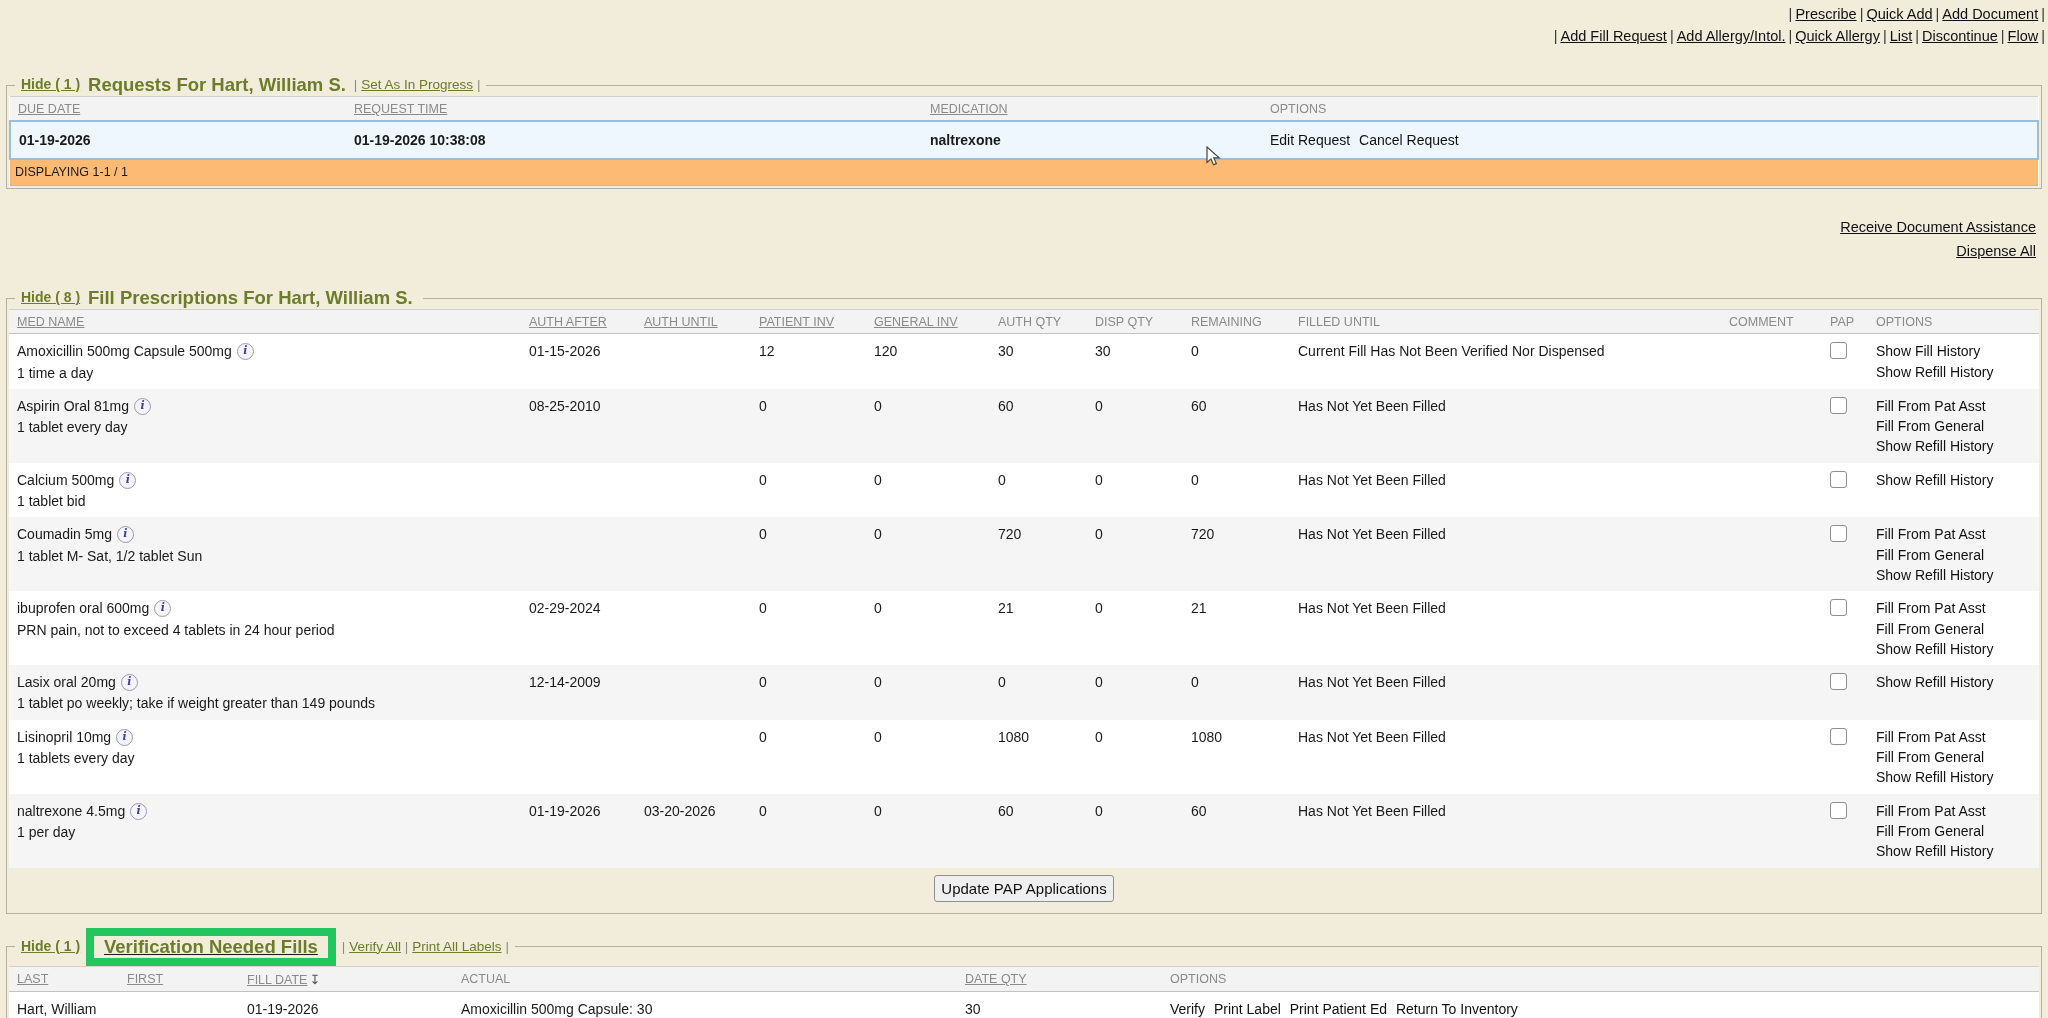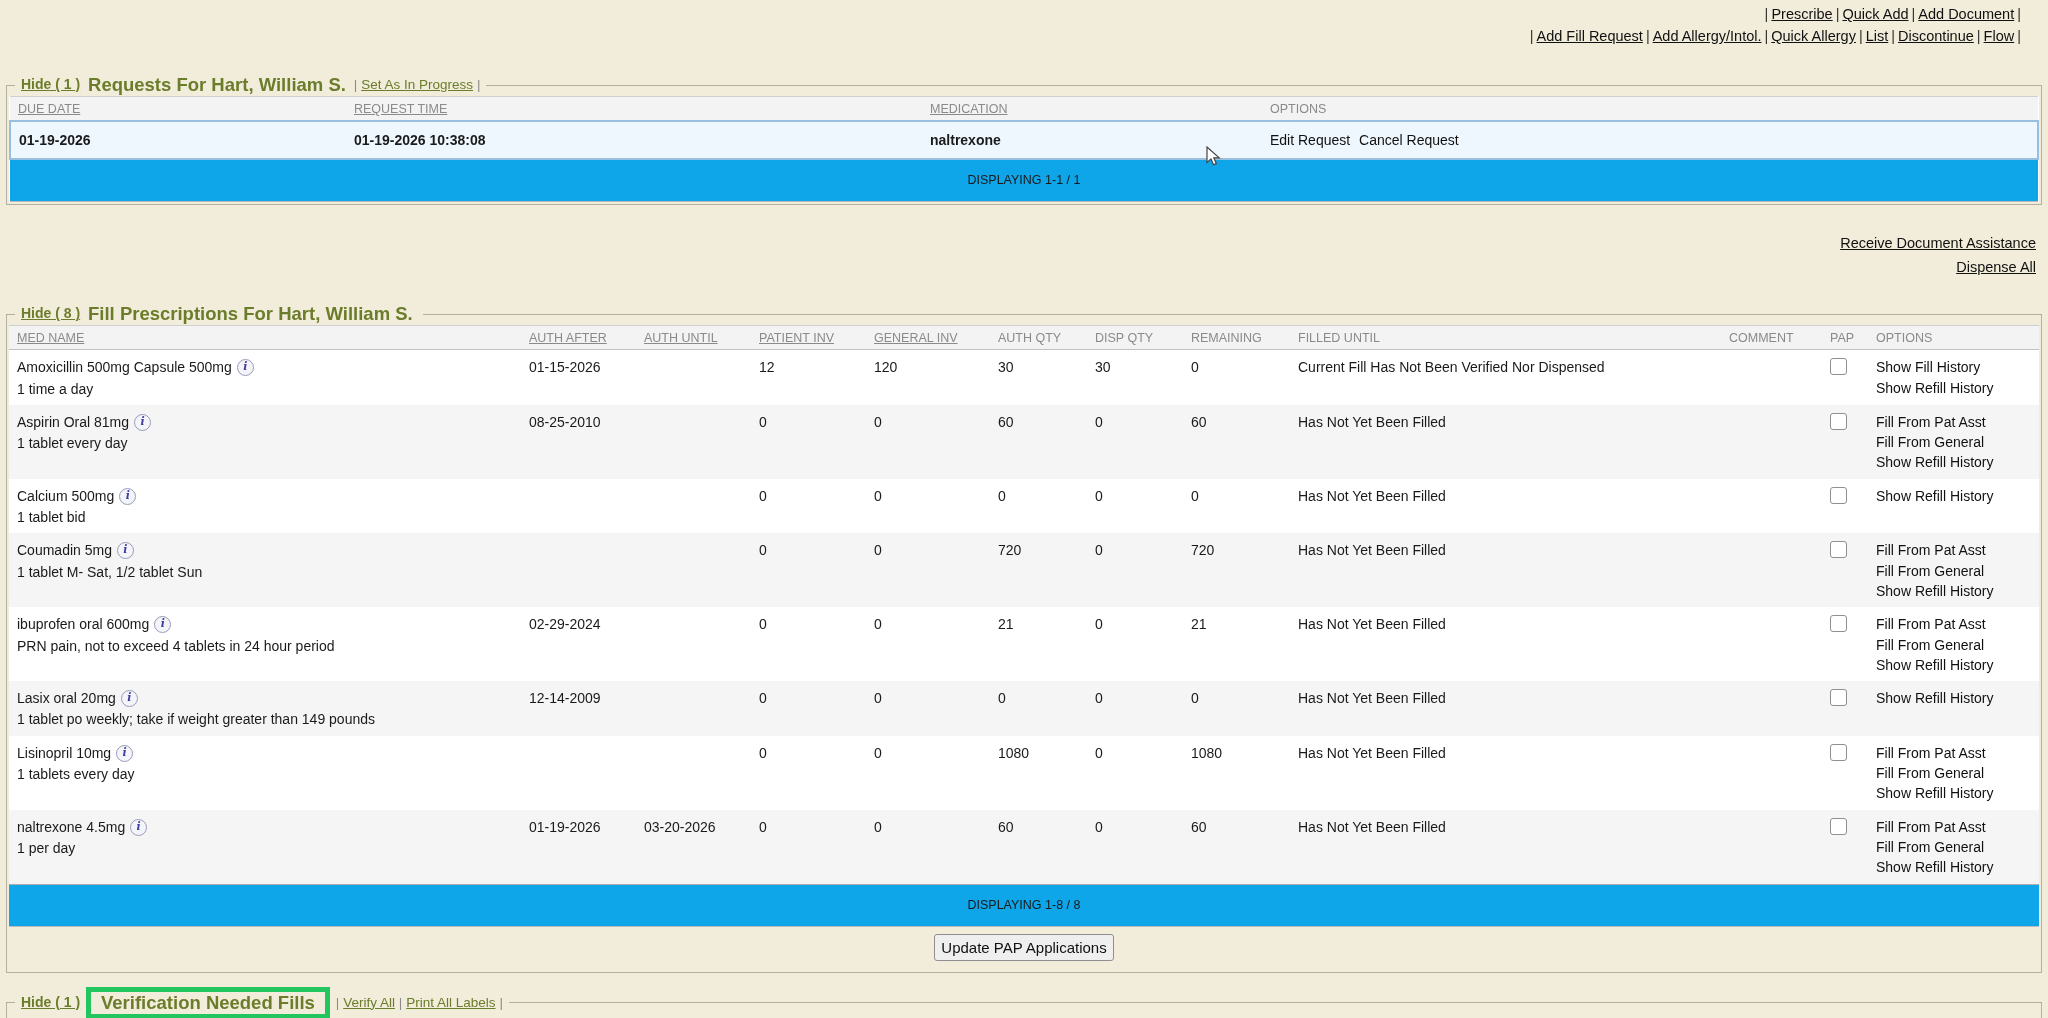--- a/index.html
+++ b/index.html
@@ -3,45 +3,45 @@
 <meta charset="utf-8">
 <style>
   html,body{margin:0;padding:0;}
   body{
     width:2048px;height:1018px;position:relative;overflow:hidden;
     background:#f2ecda;color:#1a1a1a;
     font-family:"Liberation Sans","DejaVu Sans",sans-serif;font-size:14px;
   }
   a{cursor:pointer;}
   
-  .top-menu{position:absolute;top:3px;right:24px;text-align:right;line-height:22px;font-size:14.5px;}
+  .top-menu{position:absolute;top:3px;right:0;text-align:right;line-height:22px;font-size:14.5px;}
   .top-menu a{color:#111;text-decoration:underline;}
   .sep{color:#333;padding:0 3px;text-decoration:none;}
   
   .section{border:1px solid #b3afa2;margin:2px 6px 0 6px;padding:0 2px 2px 2px;}
   .section legend{margin-left:6px;padding:0 6px;white-space:nowrap;margin-top:24px;}
   .hide-link{font-size:14px;font-weight:700;color:#6b7d2b;text-decoration:underline;vertical-align:2px;}
   .section-title{font-size:18.5px;font-weight:700;color:#6b7d2b;padding:0 4px;}
   .action-link{font-size:13.5px;color:#6b7d2b;text-decoration:underline;vertical-align:2px;}
   .legend-sep{color:#8b8b8b;font-size:13.5px;vertical-align:2px;}
-  .focus-box{display:inline-block;border:5px solid #22c55e;padding:0 6px;margin:0 2px;}
+  .focus-box{display:inline-block;border:8px solid #22c55e;padding:0 6px;margin:0 2px;text-decoration:underline;}
   
   table{width:100%;border-collapse:collapse;table-layout:fixed;background:#fff;font-size:14px;}
   thead th{
     background:#f3f3f3;color:#8a8a8a;font-weight:400;font-size:12.5px;text-align:left;
     padding:5px 8px 4px 8px;border-top:1px solid #d0d0d0;border-bottom:1px solid #c2c2c2;
     white-space:nowrap;overflow:hidden;
   }
   thead th .hlabel{text-decoration:none;}
   thead th.sortable .hlabel{text-decoration:underline;cursor:pointer;}
   .sort-icon{color:#555;font-size:13px;margin-left:2px;text-decoration:none;display:inline-block;}
   td{padding:7px 8px 6px 8px;vertical-align:top;line-height:1.45;overflow:hidden;}
   .displaying td{
-    background:#0ea5e9;border-top:1px solid #adadad;border-bottom:1px solid #b9b9b9;
-    text-align:center;font-size:12.5px;color:#1a1a1a;padding:13px;line-height:1.2;
+    background:#fdba74;border-top:1px solid #adadad;border-bottom:1px solid #b9b9b9;
+    font-size:12.5px;color:#1a1a1a;padding:5px;line-height:1.2;
   }
   
   .req-row td{background:#eff7fe;border-top:2px solid #9abede;border-bottom:2px solid #9abede;padding:8px;}
   .req-row td:first-child{border-left:2px solid #9abede;}
   .req-row td:last-child{border-right:2px solid #9abede;}
   .req-row .strong{font-weight:700;}
   
   .fill-row.alt td{background:#f5f5f6;}
   .med-name{color:#1a1a1a;}
   .sig{margin-top:1px;}
@@ -319,23 +319,20 @@
         <td>60</td>
         <td>Has Not Yet Been Filled</td>
         <td></td>
         <td><span class="checkbox"></span></td>
         <td class="options-block">
           <a class="option-link">Fill From Pat Asst</a>
           <a class="option-link">Fill From General</a>
           <a class="option-link">Show Refill History</a>
         </td>
       </tr>
-      <tr class="displaying">
-        <td colspan="12">DISPLAYING 1-8 / 8</td>
-      </tr>
     </tbody>
   </table>
   <button class="pap-button">Update PAP Applications</button>
 </fieldset>
 
 <fieldset class="section" style="margin-top:14px;">
   <legend>
     <a class="hide-link">Hide ( 1 )</a>
     <span class="focus-box"><span class="section-title">Verification Needed Fills</span></span>
     <span class="legend-sep">|</span>

